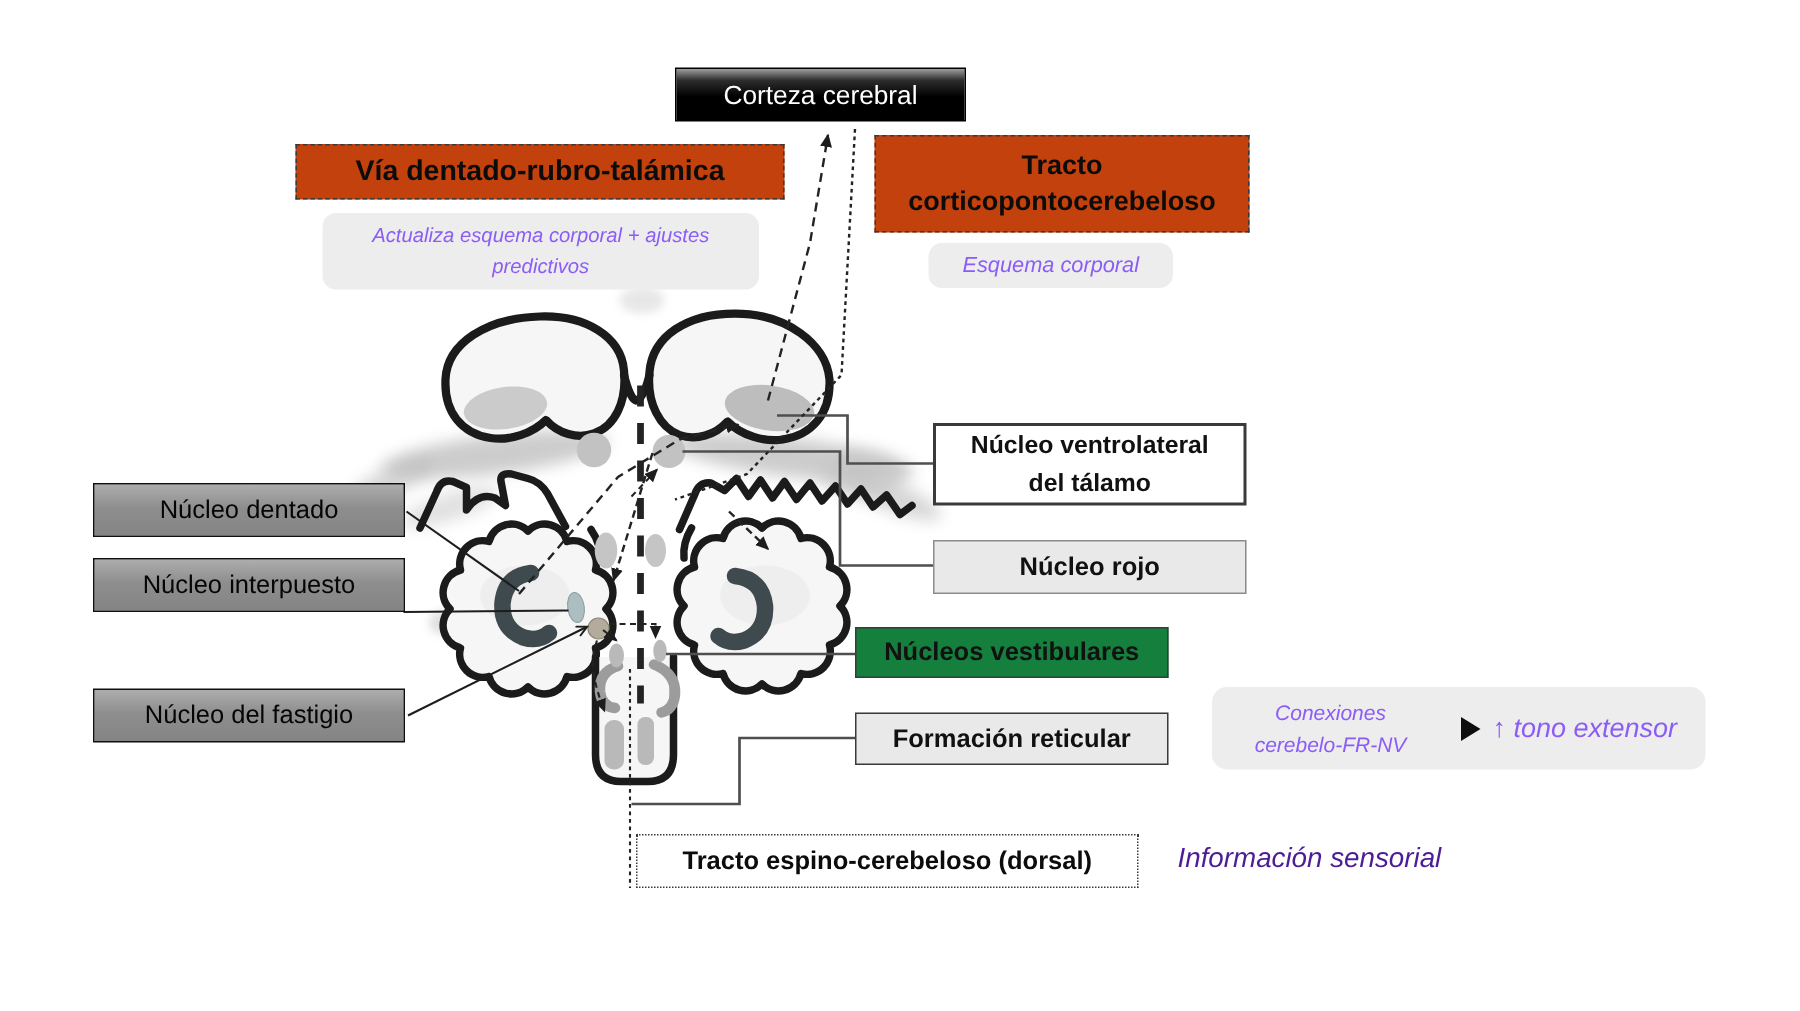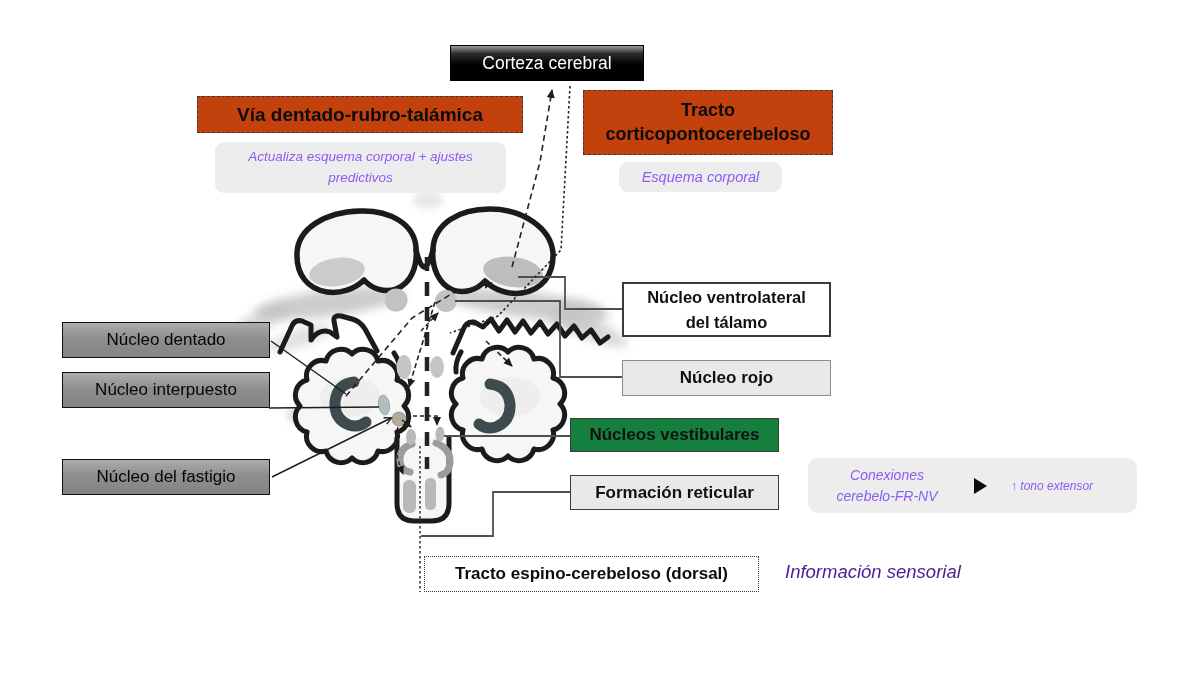--- a/index.html
+++ b/index.html
@@ -30,21 +30,21 @@
     font-weight:bold;font-size:17px;}
   .vest{left:570px;top:418px;width:209px;height:34px;background:#15803d;border:1.6px solid #3a3a3a;
     font-weight:bold;font-size:17px;}
   .fret{left:570px;top:475px;width:209px;height:35px;background:#e9e9e9;border:1.6px solid #3a3a3a;
     font-weight:bold;font-size:17px;}
   .conex{left:808px;top:458px;width:329px;height:55px;border-radius:10px;
     display:flex;align-items:center;justify-content:flex-start;padding:0;}
   .conex .ctext{width:158px;text-align:center;font-size:14px;line-height:1.45;}
   .tri{width:0;height:0;border-left:13px solid #0d0d0d;border-top:8px solid transparent;
     border-bottom:8px solid transparent;margin:0 0 0 8px;}
-  .tono{margin-left:24px;font-size:12px;}
+  .tono{margin-left:8px;font-size:18px;}
   .espino{left:424px;top:556px;width:335px;height:36px;border:1.6px dotted #3a3a3a;
     background:#fff;font-weight:bold;font-size:17px;}
   .infosens{position:absolute;left:785px;top:561px;font-style:italic;font-size:18.5px;color:#4c1d95;}
 </style>
 </head>
 <body>
 
 <div class="canvas">
 
   <svg class="art" viewBox="0 0 1200 674" xmlns="http://www.w3.org/2000/svg">

